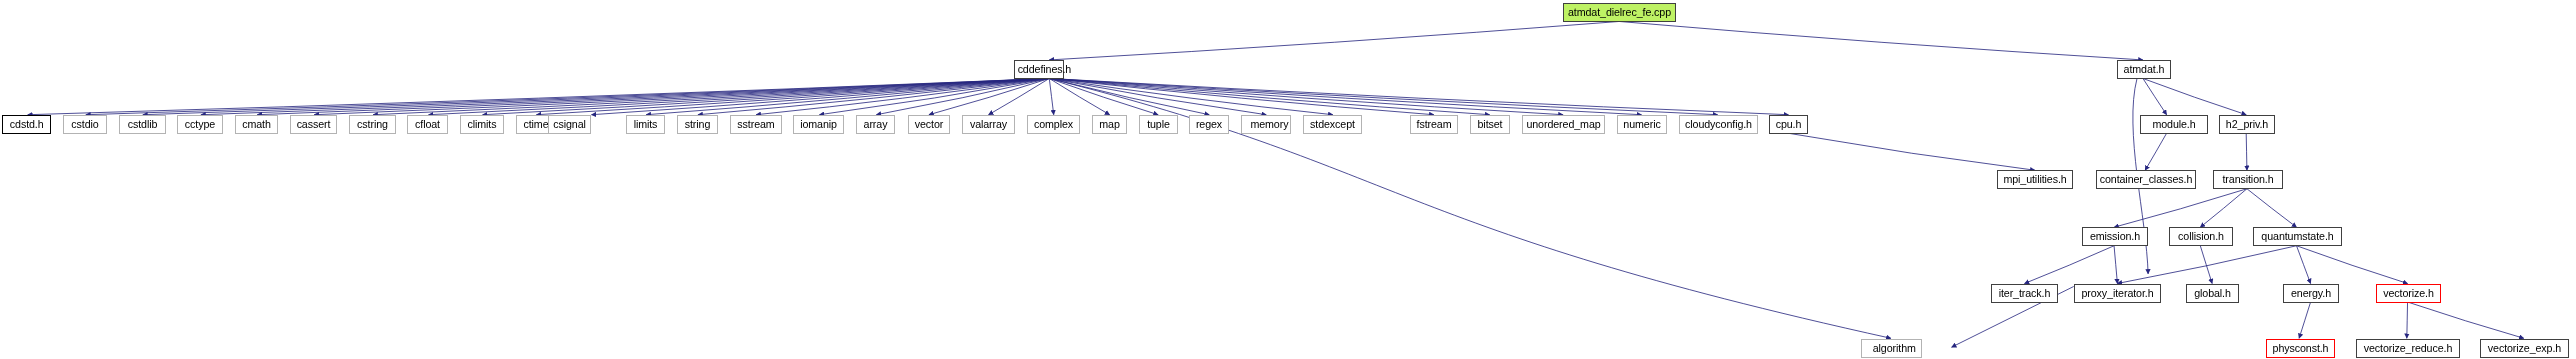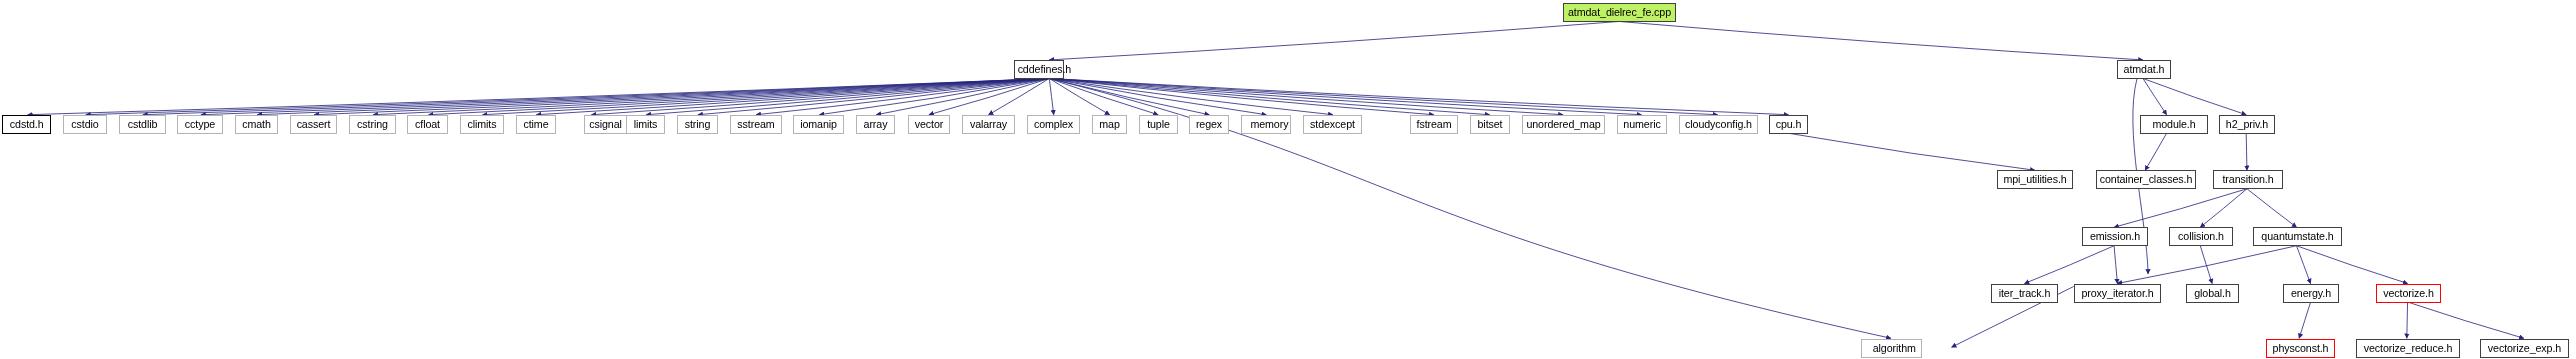--- a/index.html
+++ b/index.html
@@ -152,21 +152,21 @@
       </div>
       <div class="node" style="left: 407px; top: 115px; width: 41px;">
         <span class="node-label">cfloat</span>
       </div>
       <div class="node" style="left: 460px; top: 115px; width: 44px;">
         <span class="node-label">climits</span>
       </div>
       <div class="node" style="left: 516px; top: 115px; width: 40px;">
         <span class="node-label">ctime</span>
       </div>
-      <div class="node" style="left: 584px; top: 115px; width: 43px;">
+      <div class="node" style="left: 548px; top: 115px; width: 43px;">
         <span class="node-label">csignal</span>
       </div>
       <div class="node" style="left: 626px; top: 115px; width: 39px;">
         <span class="node-label">limits</span>
       </div>
       <div class="node" style="left: 677px; top: 115px; width: 41px;">
         <span class="node-label">string</span>
       </div>
       <div class="node" style="left: 730px; top: 115px; width: 52px;">
         <span class="node-label">sstream</span>

